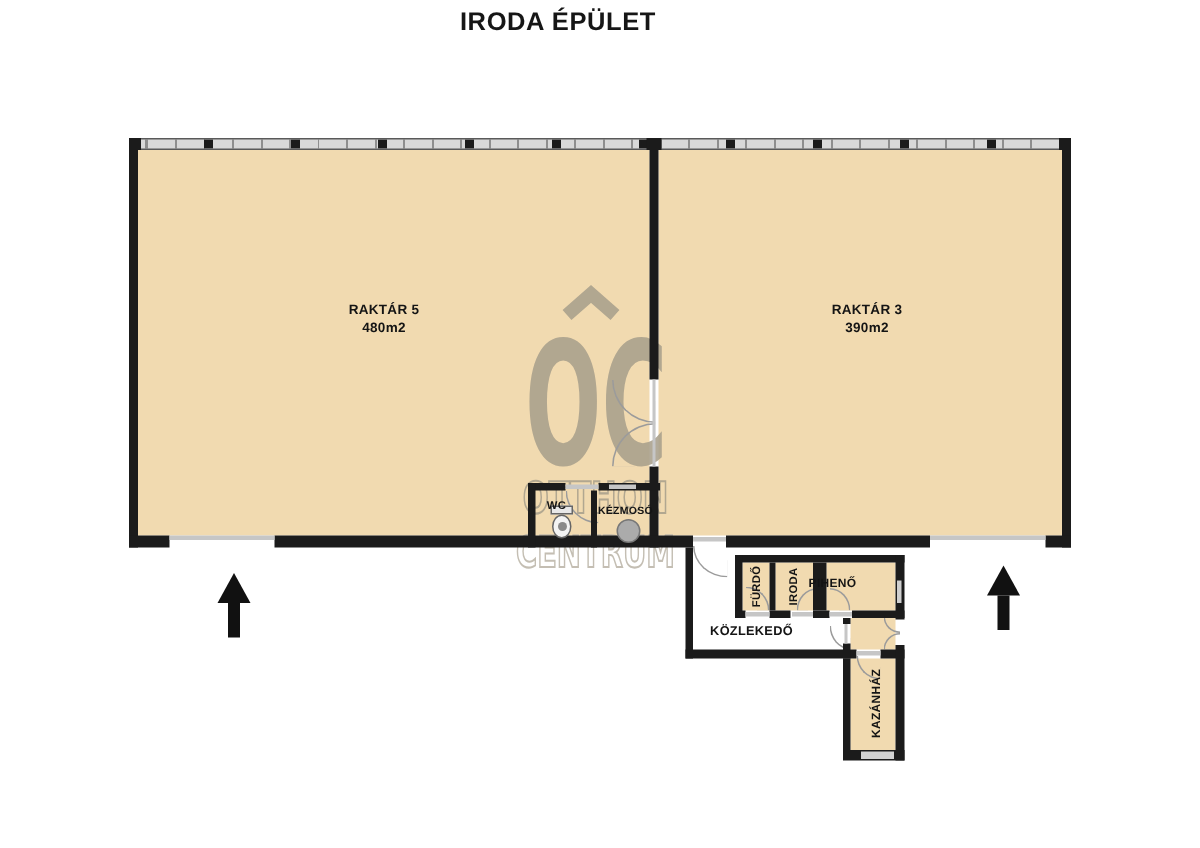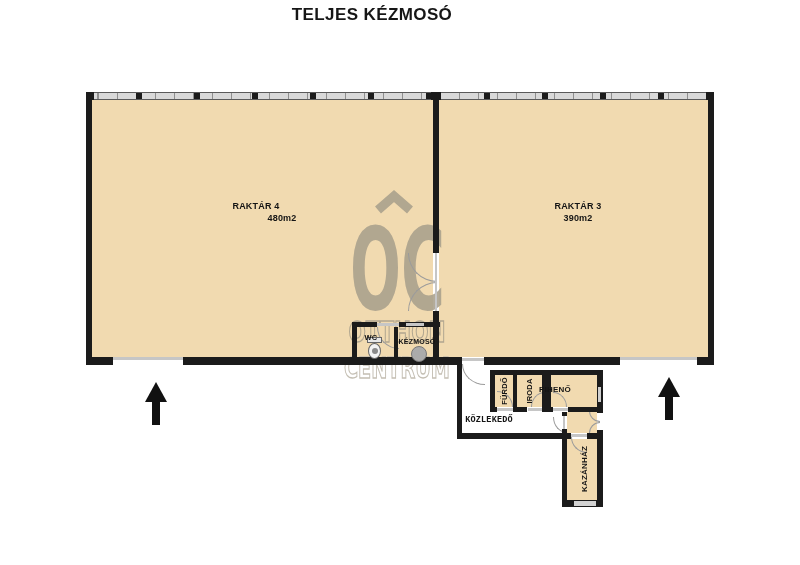--- a/index.html
+++ b/index.html
@@ -41,21 +41,21 @@
   .wm-solid{fill:var(--watermark);}
   .wm-roof{stroke:var(--watermark);fill:none;}
   .wm-outline{fill:none;stroke:var(--watermark);}
   .wm-outline.light{stroke:var(--watermark-light);}
   .fixture{position:absolute;z-index:5;box-sizing:border-box;}
 </style>
 </head>
 <body>
 
 <div id="title">
-  <div>TELJES KÉZMOSÓ</div>
+  <div>IRODA ÉPÜLET</div>
 </div>
 
 <div id="plan">
 
   <div class="abs fill" style="left:92px;top:100px;width:341px;height:257px;"></div>
   <div class="abs fill" style="left:439px;top:100px;width:269px;height:257px;"></div>
   <div class="abs fill" style="left:495px;top:375px;width:18px;height:32px;"></div>
   <div class="abs fill" style="left:517px;top:375px;width:25px;height:32px;"></div>
   <div class="abs fill" style="left:551px;top:375px;width:46px;height:32px;"></div>
   <div class="abs fill" style="left:567px;top:412px;width:30px;height:21px;"></div>
@@ -130,30 +130,30 @@
   <div class="abs open" style="left:563px;top:416px;width:2px;height:13px;"></div>
   <div class="abs arc bl" style="left:553px;top:417px;width:14px;height:16px;"></div>
   <div class="abs arc bl" style="left:589px;top:411px;width:11px;height:11px;"></div>
   <div class="abs arc tl" style="left:589px;top:422px;width:11px;height:11px;"></div>
   <div class="abs w" style="left:562px;top:439px;width:5px;height:61px;"></div>
   <div class="abs w" style="left:562px;top:500px;width:41px;height:7px;"></div>
   <div class="abs open" style="left:574px;top:501px;width:22px;height:5px;background:#d2d2d2;"></div>
   <div class="abs arc bl" style="left:571px;top:437px;width:16px;height:16px;"></div>
   <div class="abs open" style="left:571px;top:434px;width:16px;height:3px;"></div>
 
-  <div class="lbl big" style="left:256px;top:206px;">RAKTÁR 4</div>
-  <div class="lbl big" style="left:256px;top:218px;margin-left:26px;">480m2</div>
+  <div class="lbl big" style="left:256px;top:206px;">RAKTÁR 5</div>
+  <div class="lbl big" style="left:256px;top:218px;">480m2</div>
   <div class="lbl big" style="left:578px;top:206px;">RAKTÁR 3</div>
   <div class="lbl big" style="left:578px;top:218px;text-align:right;">390m2</div>
   <div class="lbl small" style="left:371px;top:337px;">WC</div>
   <div class="lbl small" style="left:417px;top:341px;font-size:7px;">KÉZMOSÓ</div>
   <div class="lbl small rot" style="left:504px;top:391px;">FÜRDŐ</div>
   <div class="lbl small rot" style="left:529px;top:391px;">IRODA</div>
   <div class="lbl small" style="left:555px;top:389px;font-size:8px;">PIHENŐ</div>
-  <div class="lbl mid" style="left:489px;top:420px;font-family:Liberation Mono, monospace;">KÖZLEKEDŐ</div>
+  <div class="lbl mid" style="left:501px;top:420px;">KÖZLEKEDŐ</div>
   <div class="lbl rot" style="left:584px;top:469px;font-size:8px;">KAZÁNHÁZ</div>
 
   <div class="arrow" style="left:145px;top:382px;">
     <div class="head"></div>
     <div class="shaft"></div>
   </div>
   <div class="arrow" style="left:658px;top:377px;">
     <div class="head"></div>
     <div class="shaft"></div>
   </div>

